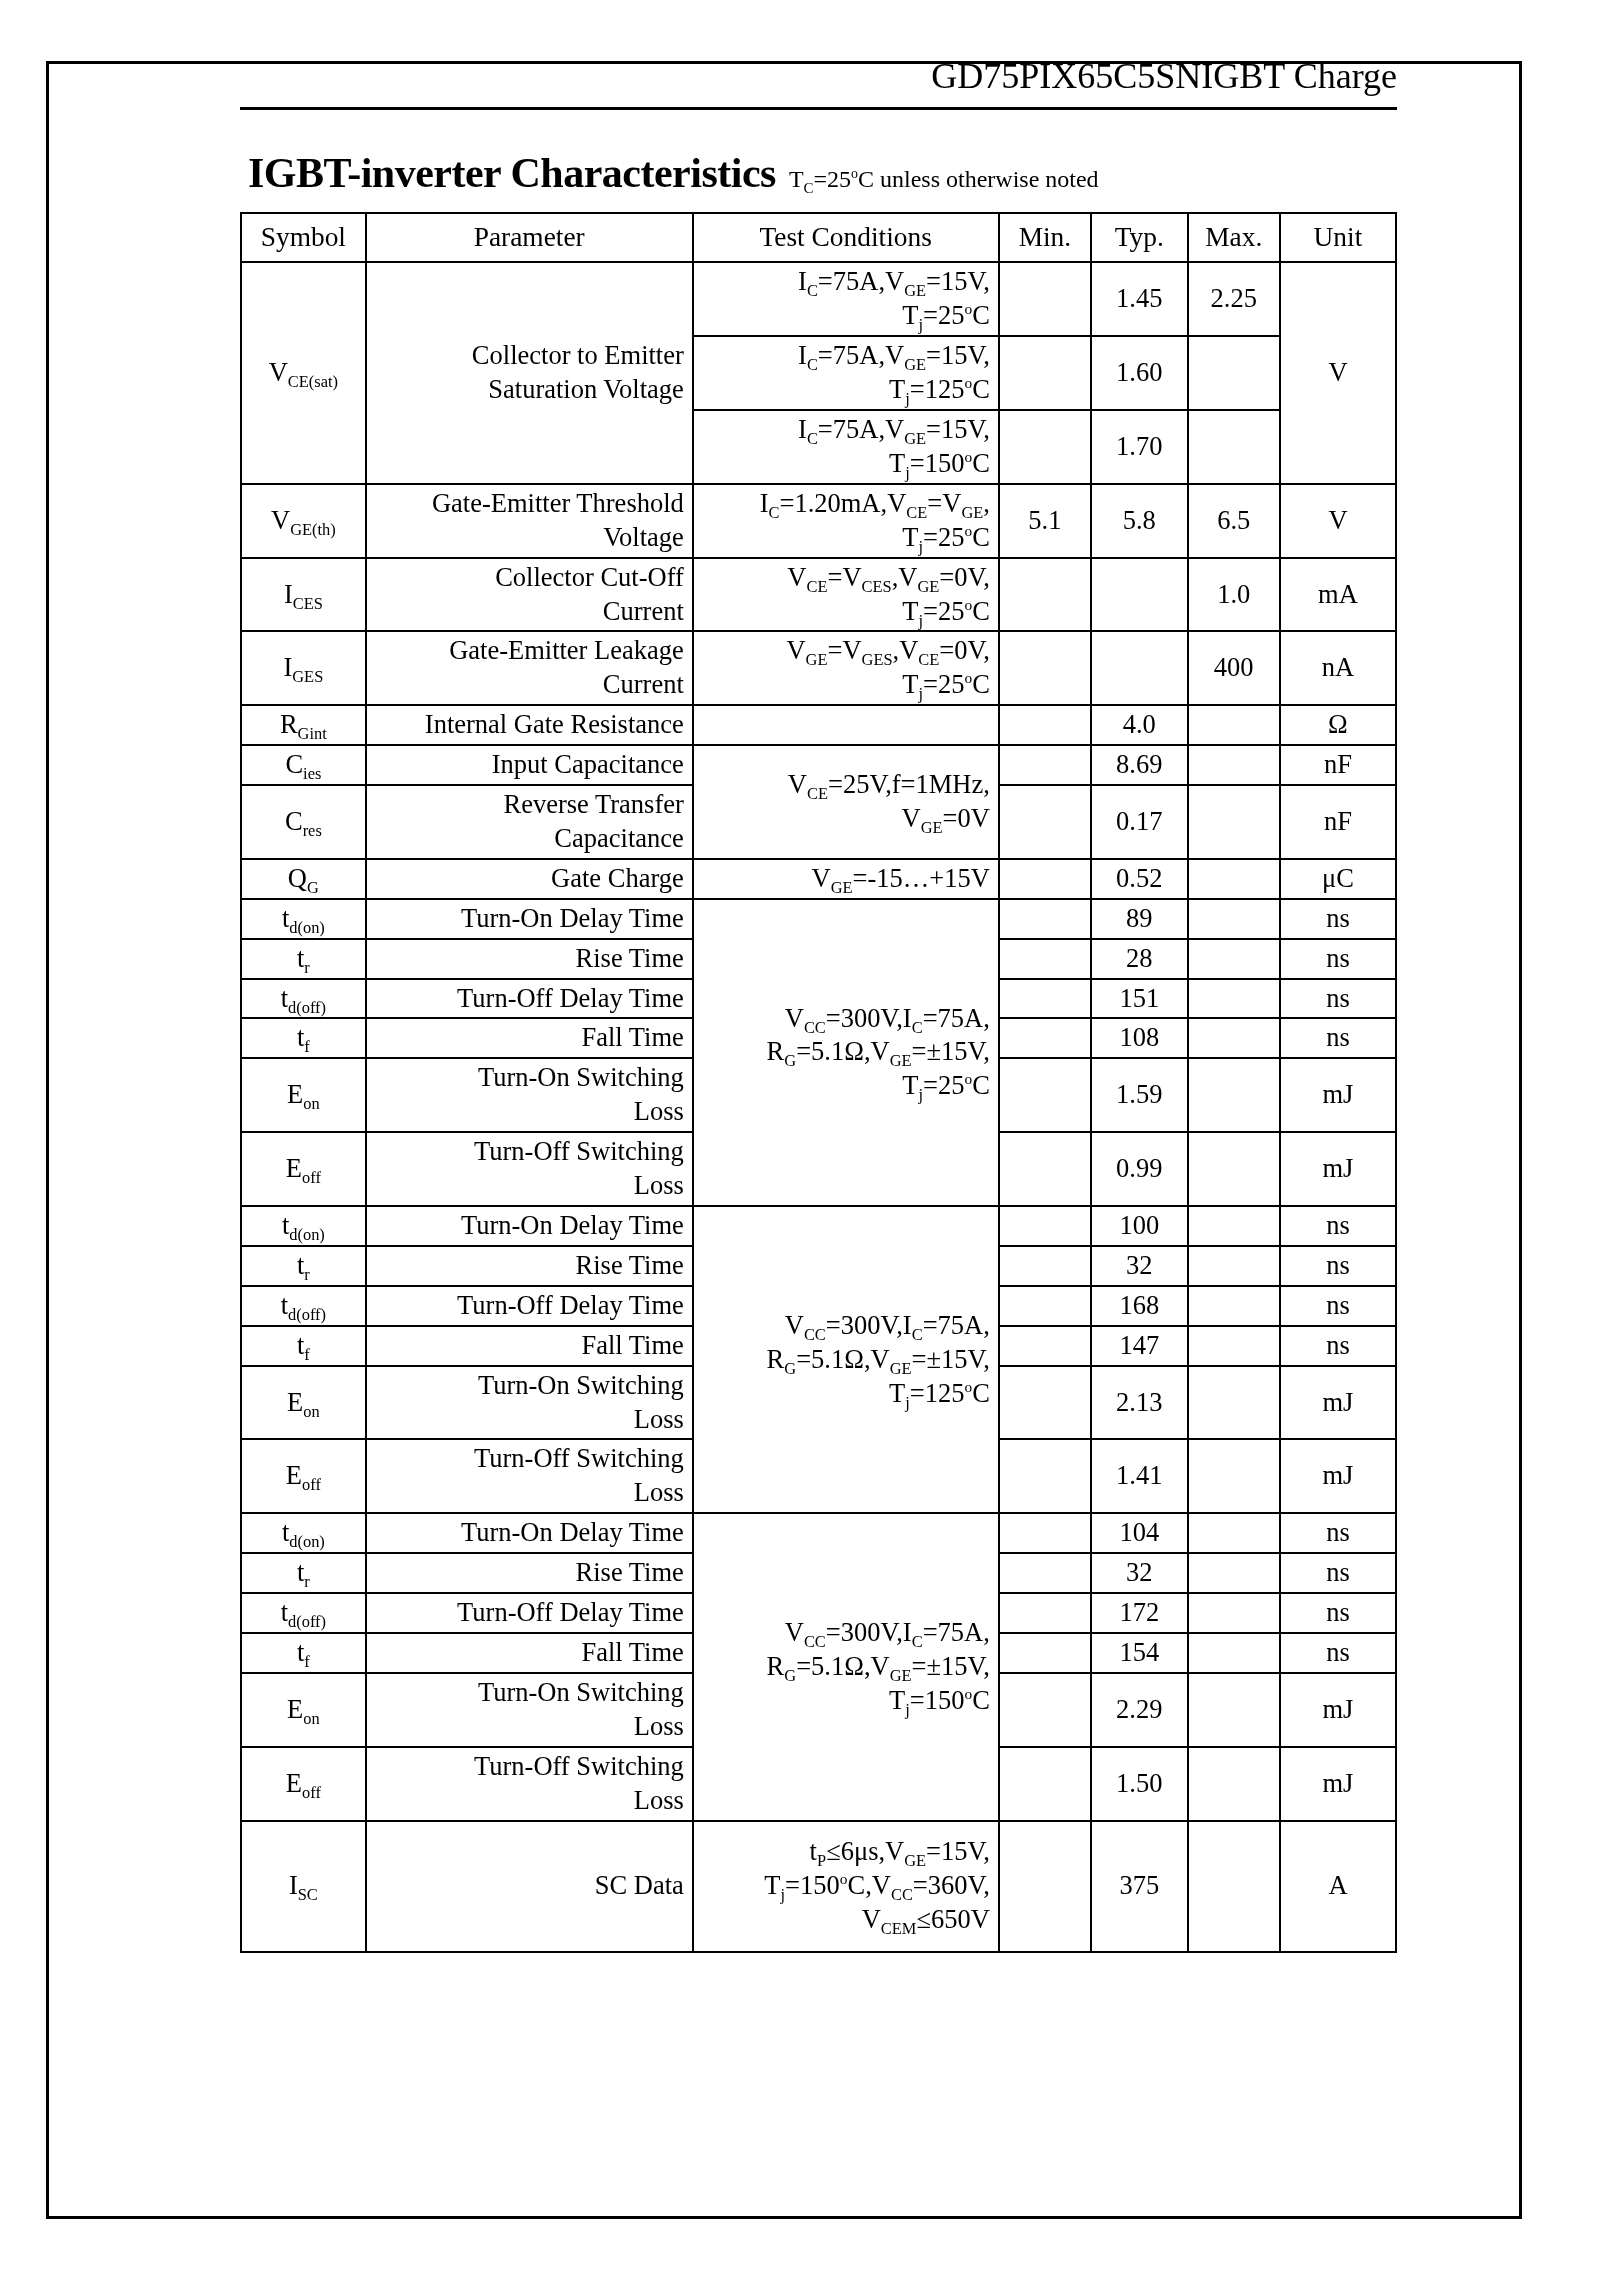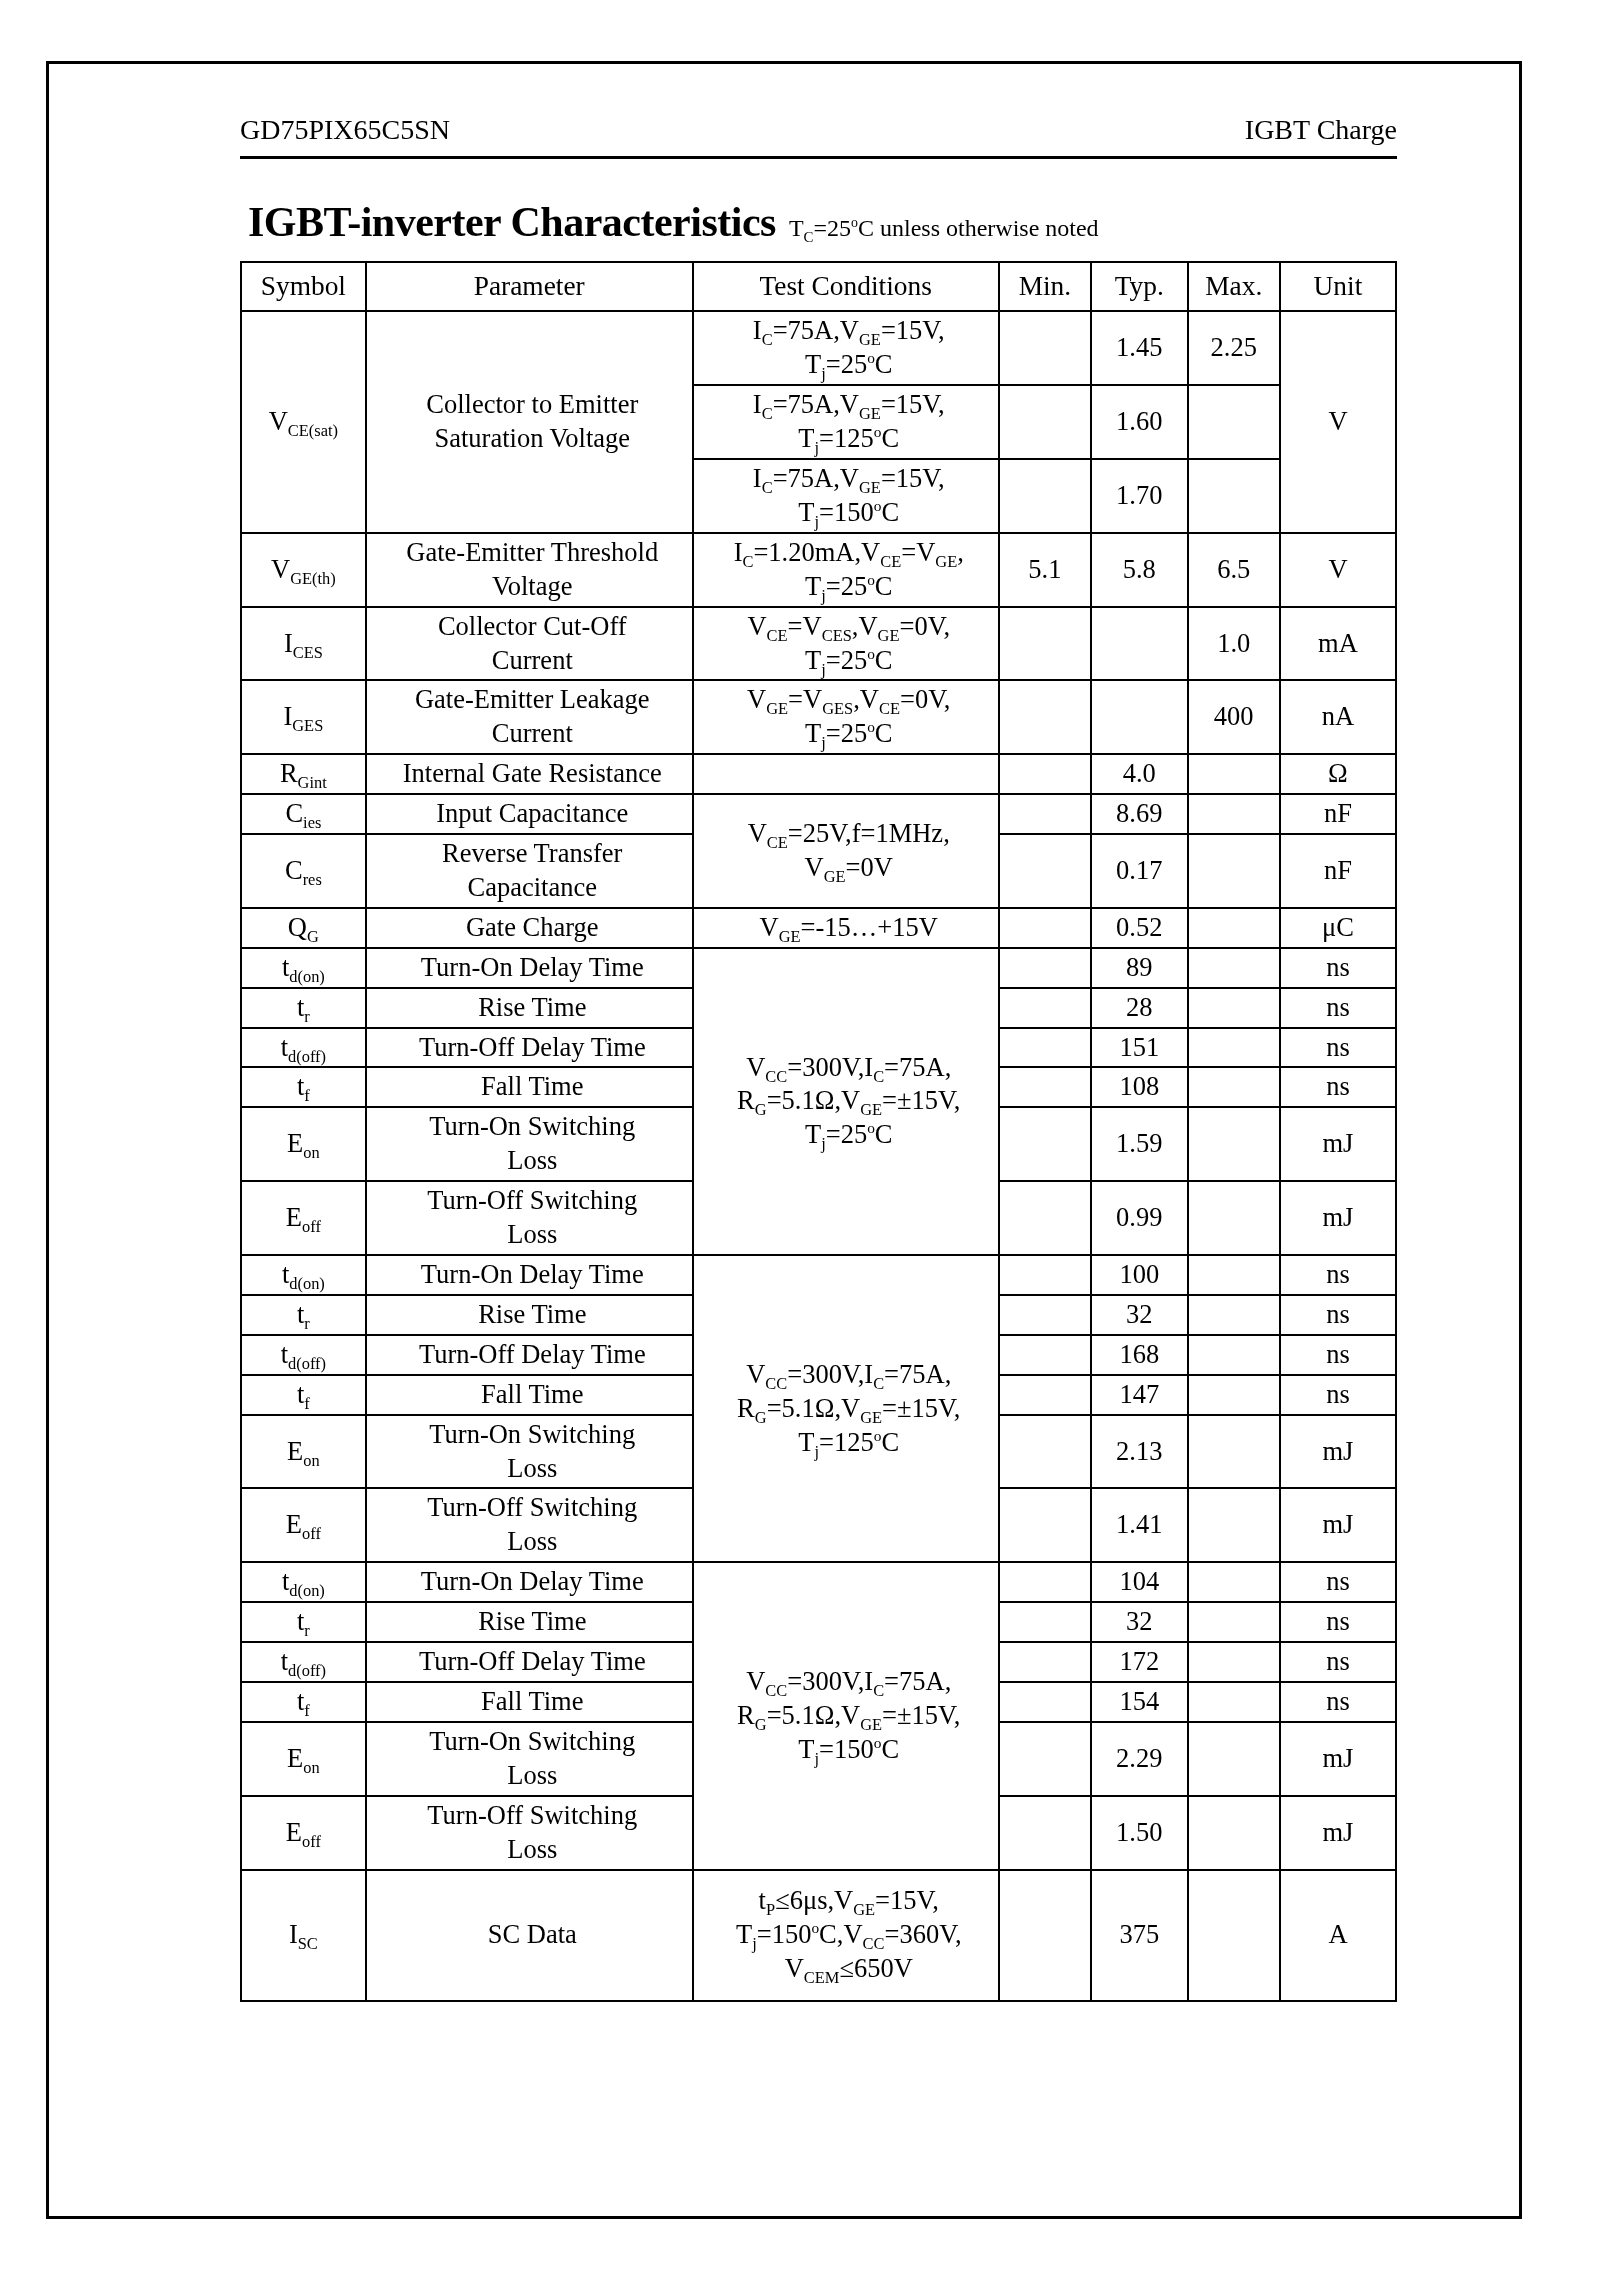--- a/index.html
+++ b/index.html
@@ -24,25 +24,25 @@
     border: 3.9px solid #000;
     box-sizing: border-box;
   }
   .content {
     position: absolute;
     left: 240px;
     top: 0;
     width: 1157px;
   }
   .doc-header {
-    margin-top: 114px;
+    margin-top: 55px;
     display: flex;
-    justify-content: space-between;
+    justify-content: flex-end;
     align-items: flex-end;
-    font-size: 28px;
+    font-size: 36px;
     padding-bottom: 9.8px;
     border-bottom: 3.9px solid #000;
   }
   .title-block {
     margin-top: 39px;
     white-space: nowrap;
   }
   .page-title {
     font-size: 42px;
     font-weight: bold;
@@ -73,21 +73,21 @@
     font-weight: normal;
     font-size: 27.4px;
     padding: 5.9px 7.8px;
     border-top: 2.9px solid #000;
     border-bottom: 2.9px solid #000;
   }
   .char-table tr.group-start td {
     border-top: 2.9px solid #000;
   }
   .char-table td.al {
-    text-align: center;
+    text-align: right;
     padding-left: 14px;
   }
   .char-table tr.tall td {
     padding-top: 13.7px;
     padding-bottom: 13.7px;
   }
   .char-table sub {
     font-size: 62%;
     line-height: 0;
   }

